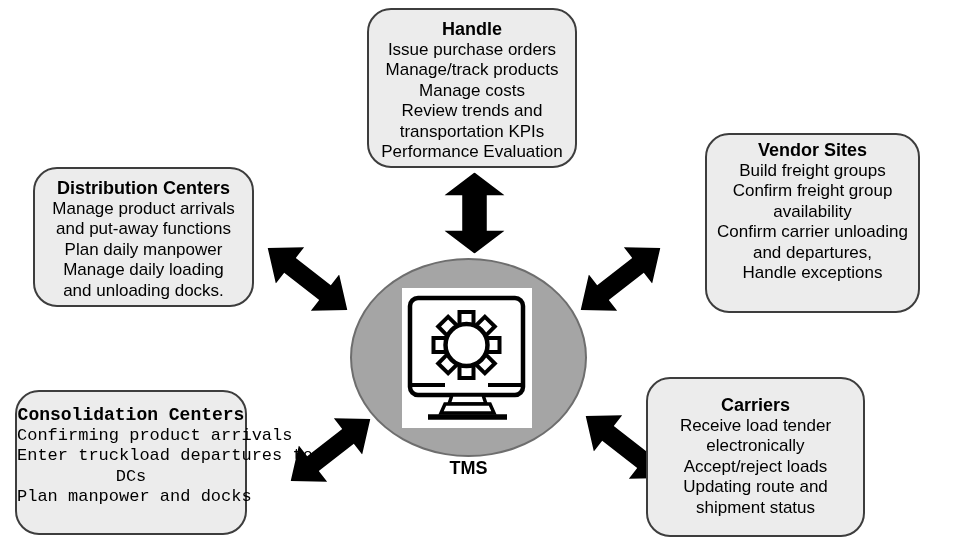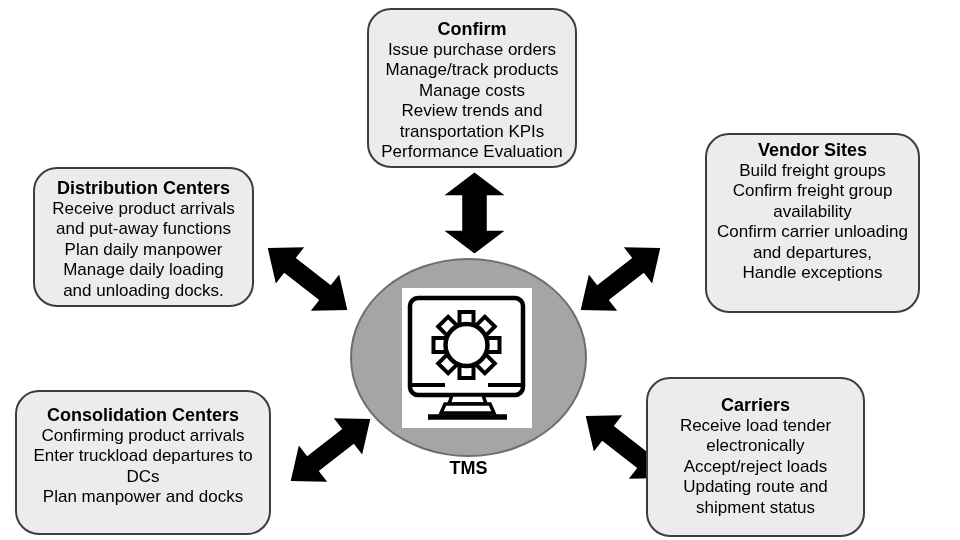--- a/index.html
+++ b/index.html
@@ -13,21 +13,21 @@
     position:absolute;box-sizing:border-box;
     background:var(--node-fill,#ececec);
     border:2px solid var(--node-border,#3d3d3d);
     border-radius:24px;text-align:center;
   }
   .node .title{font-weight:bold;font-size:18px;line-height:20.5px;white-space:nowrap;}
   .node .line{font-size:17px;line-height:20.5px;white-space:nowrap;}
   #node-company{left:367px;top:8px;width:210px;height:160px;padding-top:9px;}
   #node-distribution{left:33px;top:167px;width:221px;height:140px;padding-top:9px;}
   #node-vendor{left:705px;top:133px;width:215px;height:180px;padding-top:5px;}
-  #node-consolidation{left:15px;top:390px;width:256px;height:145px;padding-top:13px;}
+  #node-consolidation{left:15px;top:390px;width:232px;height:145px;padding-top:13px;font-family:Liberation Mono, monospace;}
   #node-carriers{left:646px;top:377px;width:219px;height:160px;padding-top:16px;}
 
   #hub-ellipse{
     position:absolute;left:350px;top:258px;width:237px;height:199px;
     box-sizing:border-box;border-radius:50%;
     background:var(--hub-fill,#a5a5a5);
     border:2px solid var(--hub-border,#6e6e6e);
   }
   #hub-icon{position:absolute;left:402px;top:288px;width:130px;height:140px;background:#fff;}
   #hub-icon svg{display:block;width:100%;height:100%;}
@@ -98,35 +98,35 @@
       <circle cx="64.5" cy="57" r="21" fill="#fff" stroke="#000" stroke-width="4.5"></circle>
 
       <polygon points="50,107 81,107 84,116 47,116" fill="#fff" stroke="#000" stroke-width="3.5"></polygon>
       <polygon points="43,116 88,116 92,125 39,125" fill="#fff" stroke="#000" stroke-width="3.5"></polygon>
       <line x1="26" y1="129" x2="105" y2="129" stroke="#000" stroke-width="5.5"></line>
     </svg>
   </div>
   <div id="hub-label">TMS</div>
 
   <div class="node" id="node-company">
-    <div class="title">Confirm</div>
+    <div class="title">Handle</div>
     <div class="body">
         <div class="line">Issue purchase orders</div>
         <div class="line">Manage/track products</div>
         <div class="line">Manage costs</div>
         <div class="line">Review trends and</div>
         <div class="line">transportation KPIs</div>
         <div class="line">Performance Evaluation</div>
       </div>
   </div>
 
   <div class="node" id="node-distribution">
     <div class="title">Distribution Centers</div>
     <div class="body">
-        <div class="line">Receive product arrivals</div>
+        <div class="line">Manage product arrivals</div>
         <div class="line">and put-away functions</div>
         <div class="line">Plan daily manpower</div>
         <div class="line">Manage daily loading</div>
         <div class="line">and unloading docks.</div>
       </div>
   </div>
 
   <div class="node" id="node-vendor">
     <div class="title">Vendor Sites</div>
     <div class="body">

